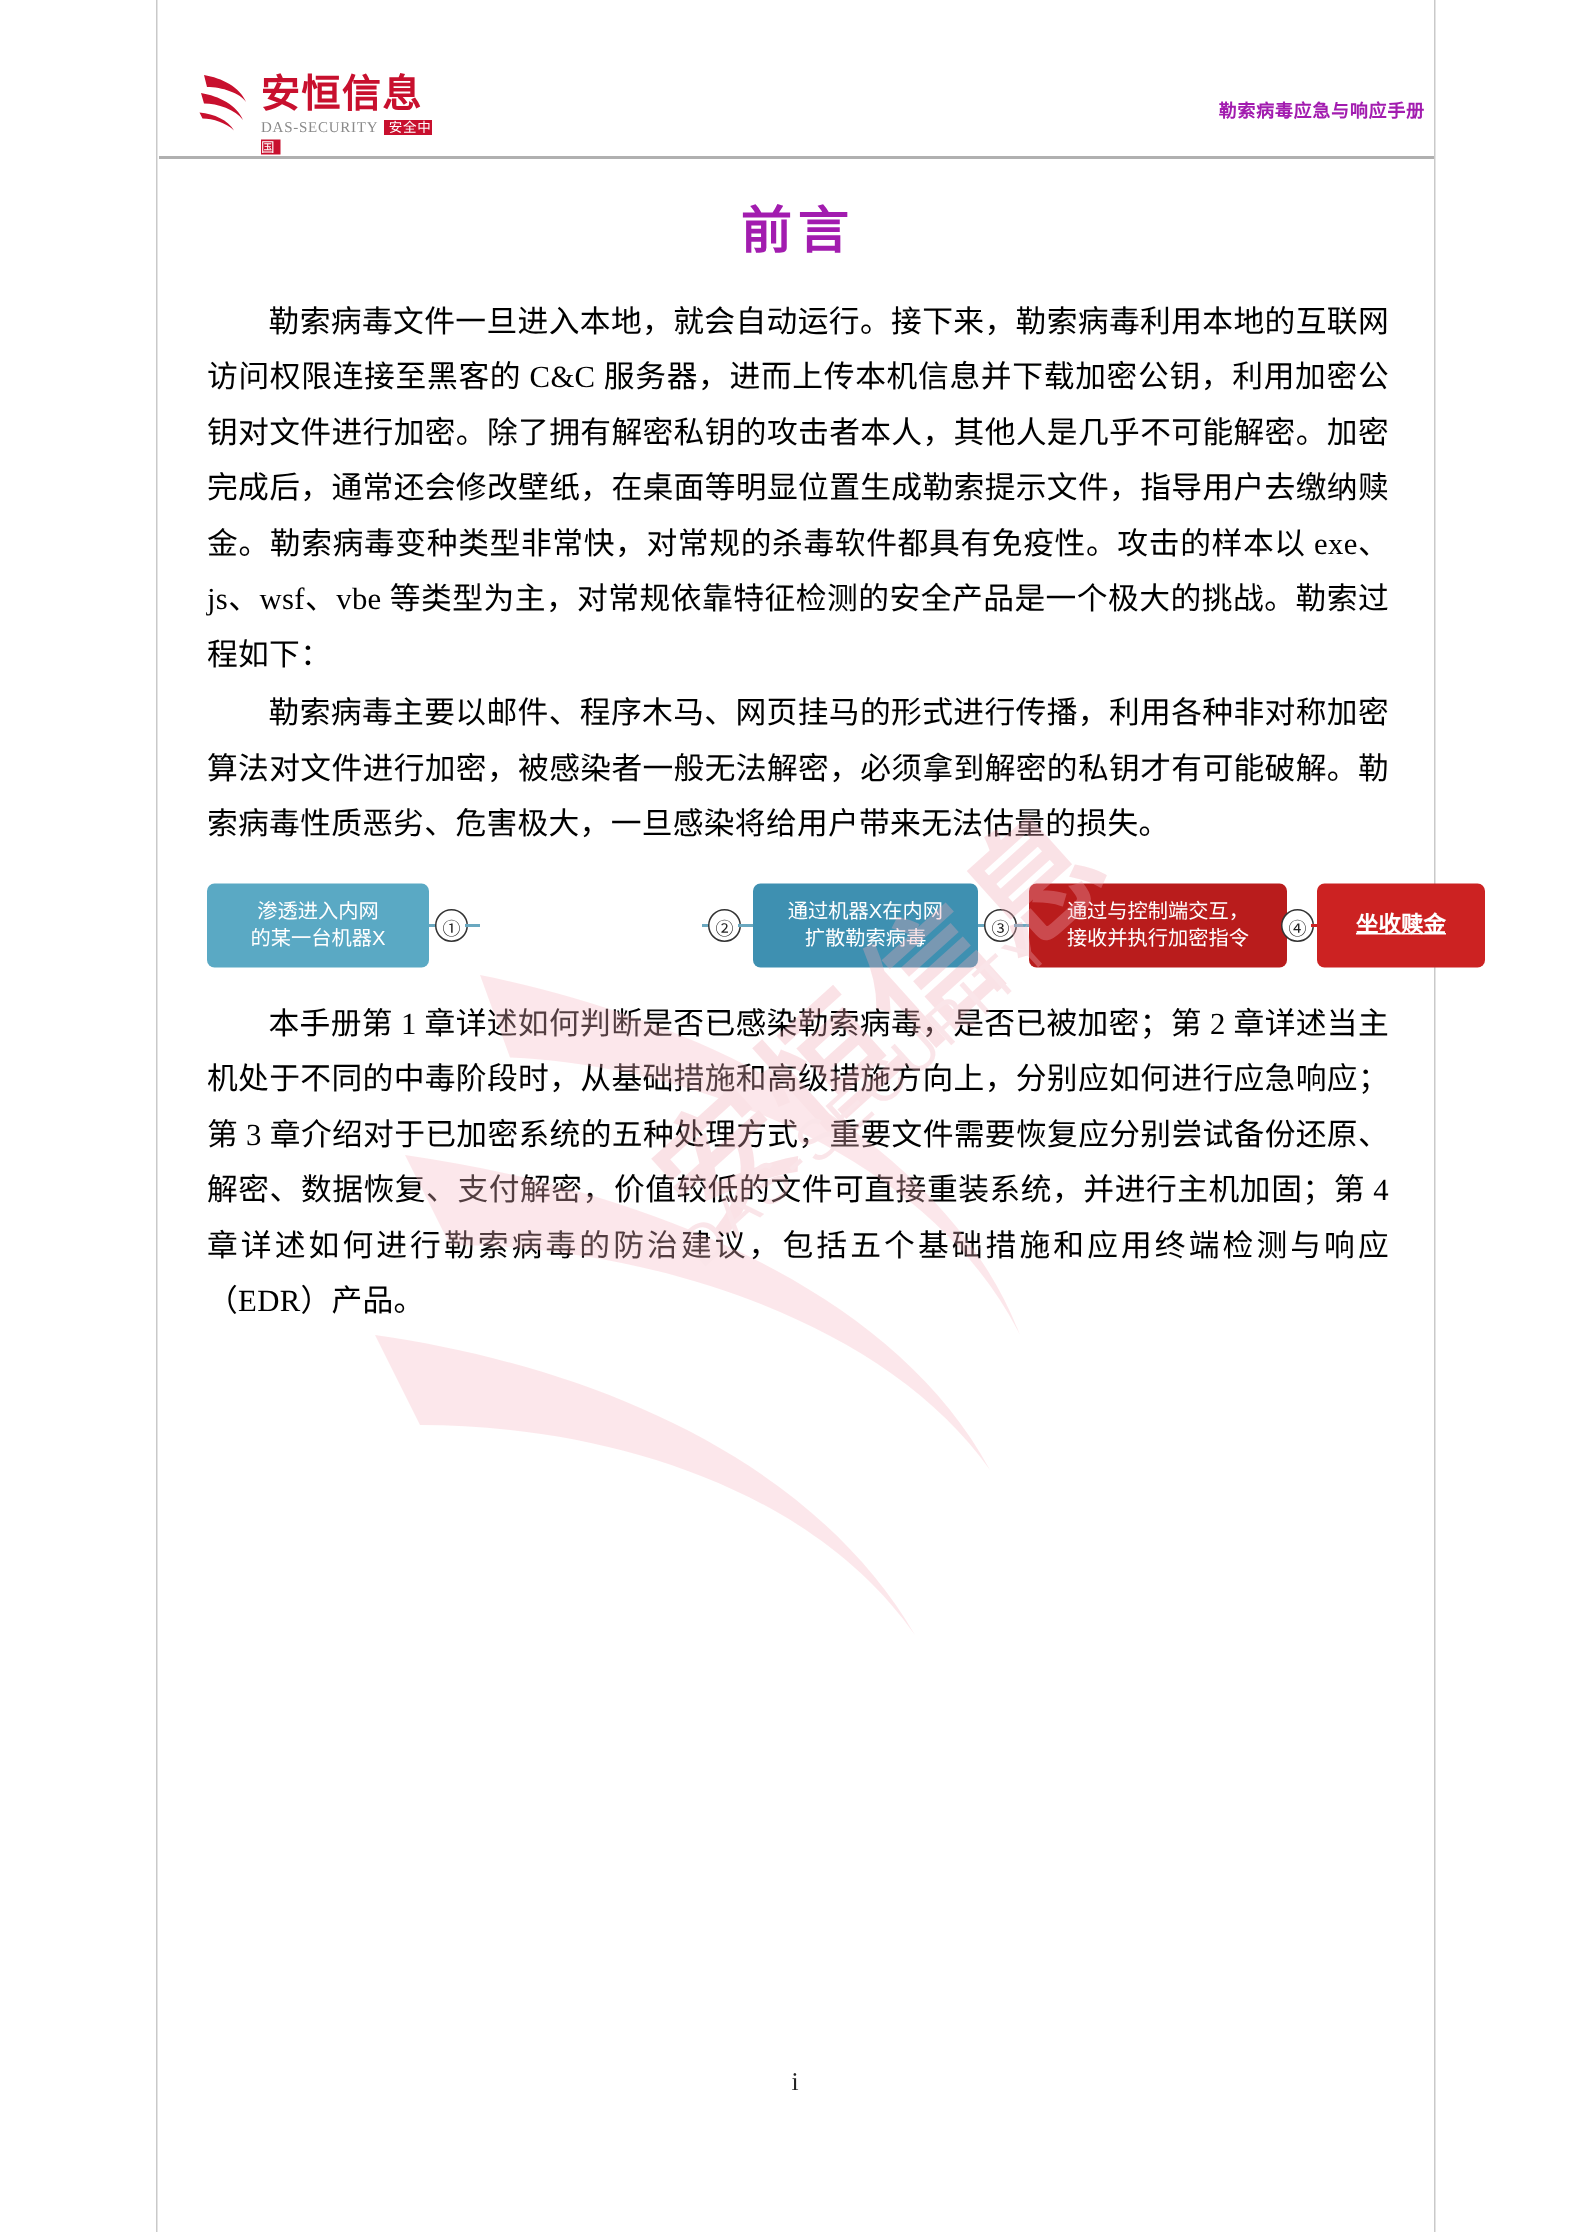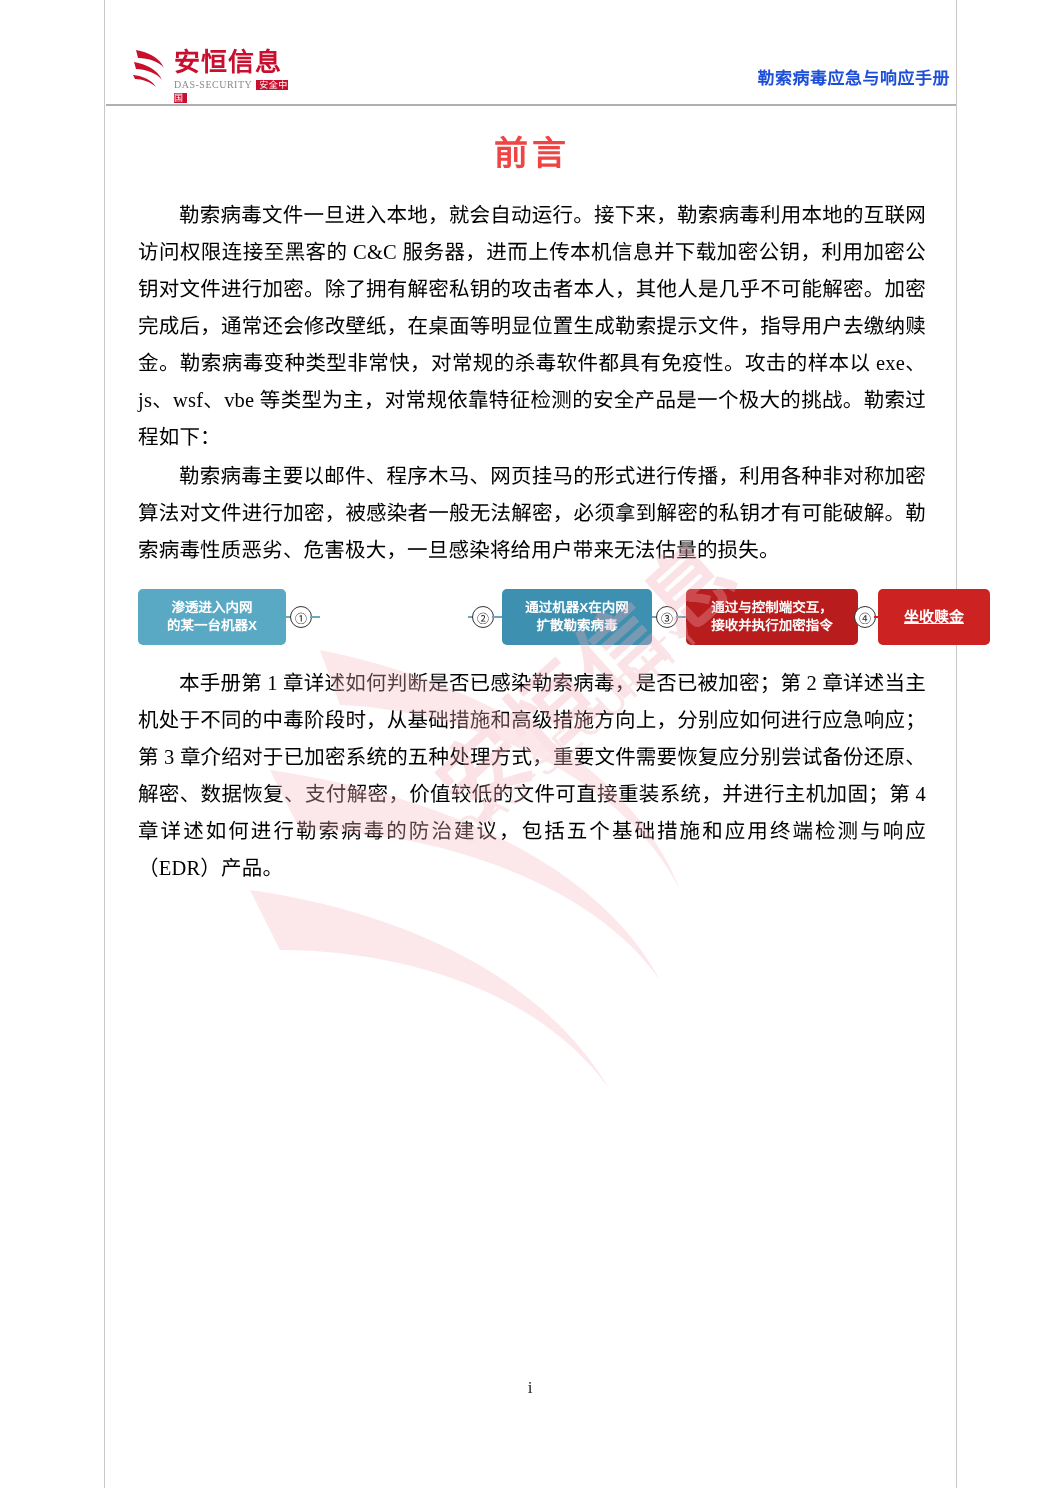--- a/index.html
+++ b/index.html
@@ -89,22 +89,22 @@
     padding: 0 3px;
     margin-left: 4px;
     font-size: 9px;
   }
   .header-title {
     position: absolute;
     right: 6px;
     top: 26px;
     font-family: "Liberation Sans", sans-serif;
     font-weight: bold;
-    font-size: 17px;
-    color: #1d4ed8;
+    font-size: 12px;
+    color: #a21caf;
     letter-spacing: 0.5px;
   }
   .header-rule {
     position: absolute;
     left: 106px;
     top: 104px;
     width: 850px;
     height: 2px;
     background: #b0b0b0;
   }
@@ -116,21 +116,21 @@
     top: 118px;
     width: 788px;
   }
   .doc-title {
     text-align: center;
     font-family: "Liberation Sans", sans-serif;
     font-weight: bold;
     font-size: 34px;
     letter-spacing: 4px;
     margin: 8px 0 22px 0;
-    color: #ef4444;
+    color: #a21caf;
   }
   p.body-text {
     font-size: 20.5px;
     line-height: 37px;
     text-align: justify;
     text-justify: inter-ideograph;
     text-indent: 2em;
     margin: 0 0 8px 0;
     letter-spacing: 0.2px;
   }
@@ -152,21 +152,20 @@
     color: #ffffff;
     font-family: "Liberation Sans", sans-serif;
     font-size: 13.5px;
     line-height: 18px;
     display: flex;
     align-items: center;
     justify-content: center;
     text-align: center;
     box-sizing: border-box;
     padding: 2px 4px;
-    font-weight: bold;
   }
   .flow-box span { display: block; }
   .fb1 { left: 0;    width: 148px; background: #5aa9c4; }
   .fb2 { left: 182px; width: 148px; background: #4b9cba; }
   .fb3 { left: 364px; width: 150px; background: #3e90b1; }
   .fb4 { left: 548px; width: 172px; background: #b91c1c; }
   .fb5 { left: 742px; width: 110px; background: #cc2222;
          border-radius: 5px; font-weight: bold; font-size: 15px; text-decoration: underline;}
   .fb5 { left: 740px; width: 112px; }
   .flow-num {

